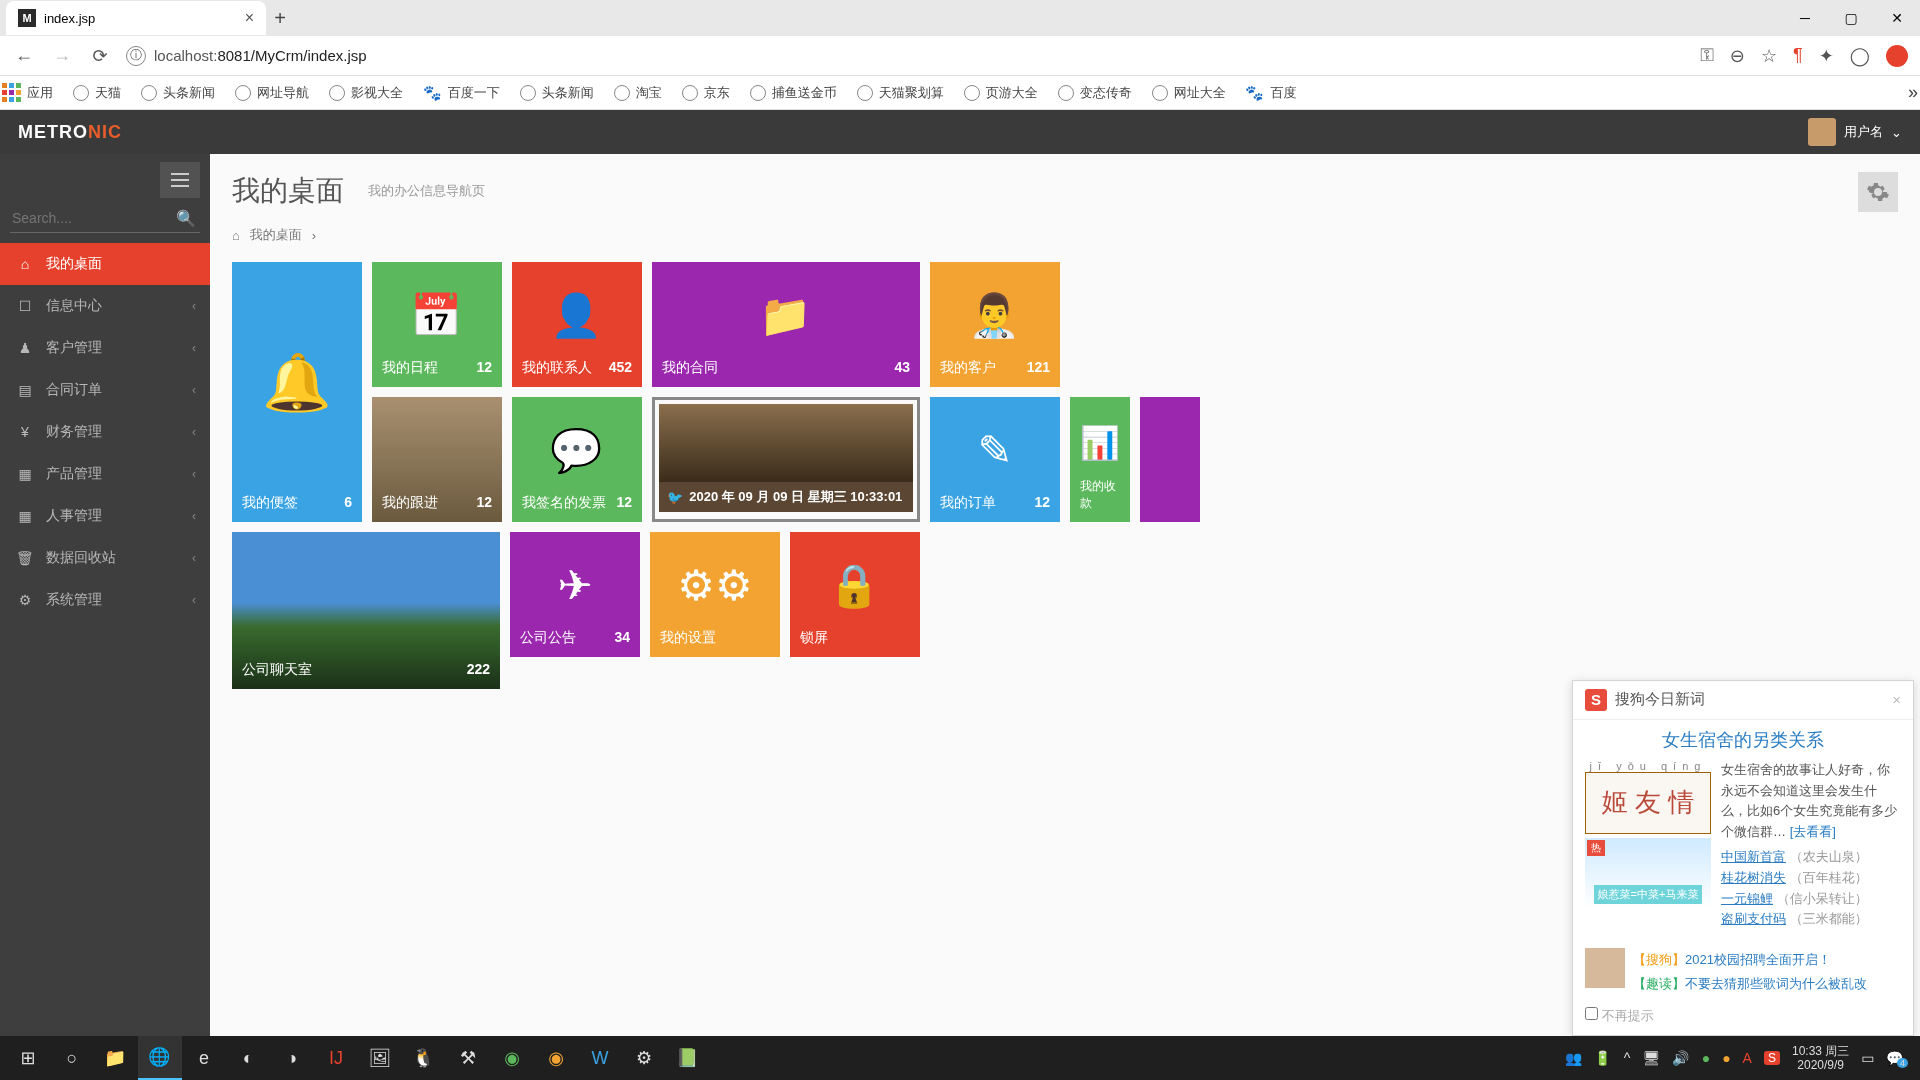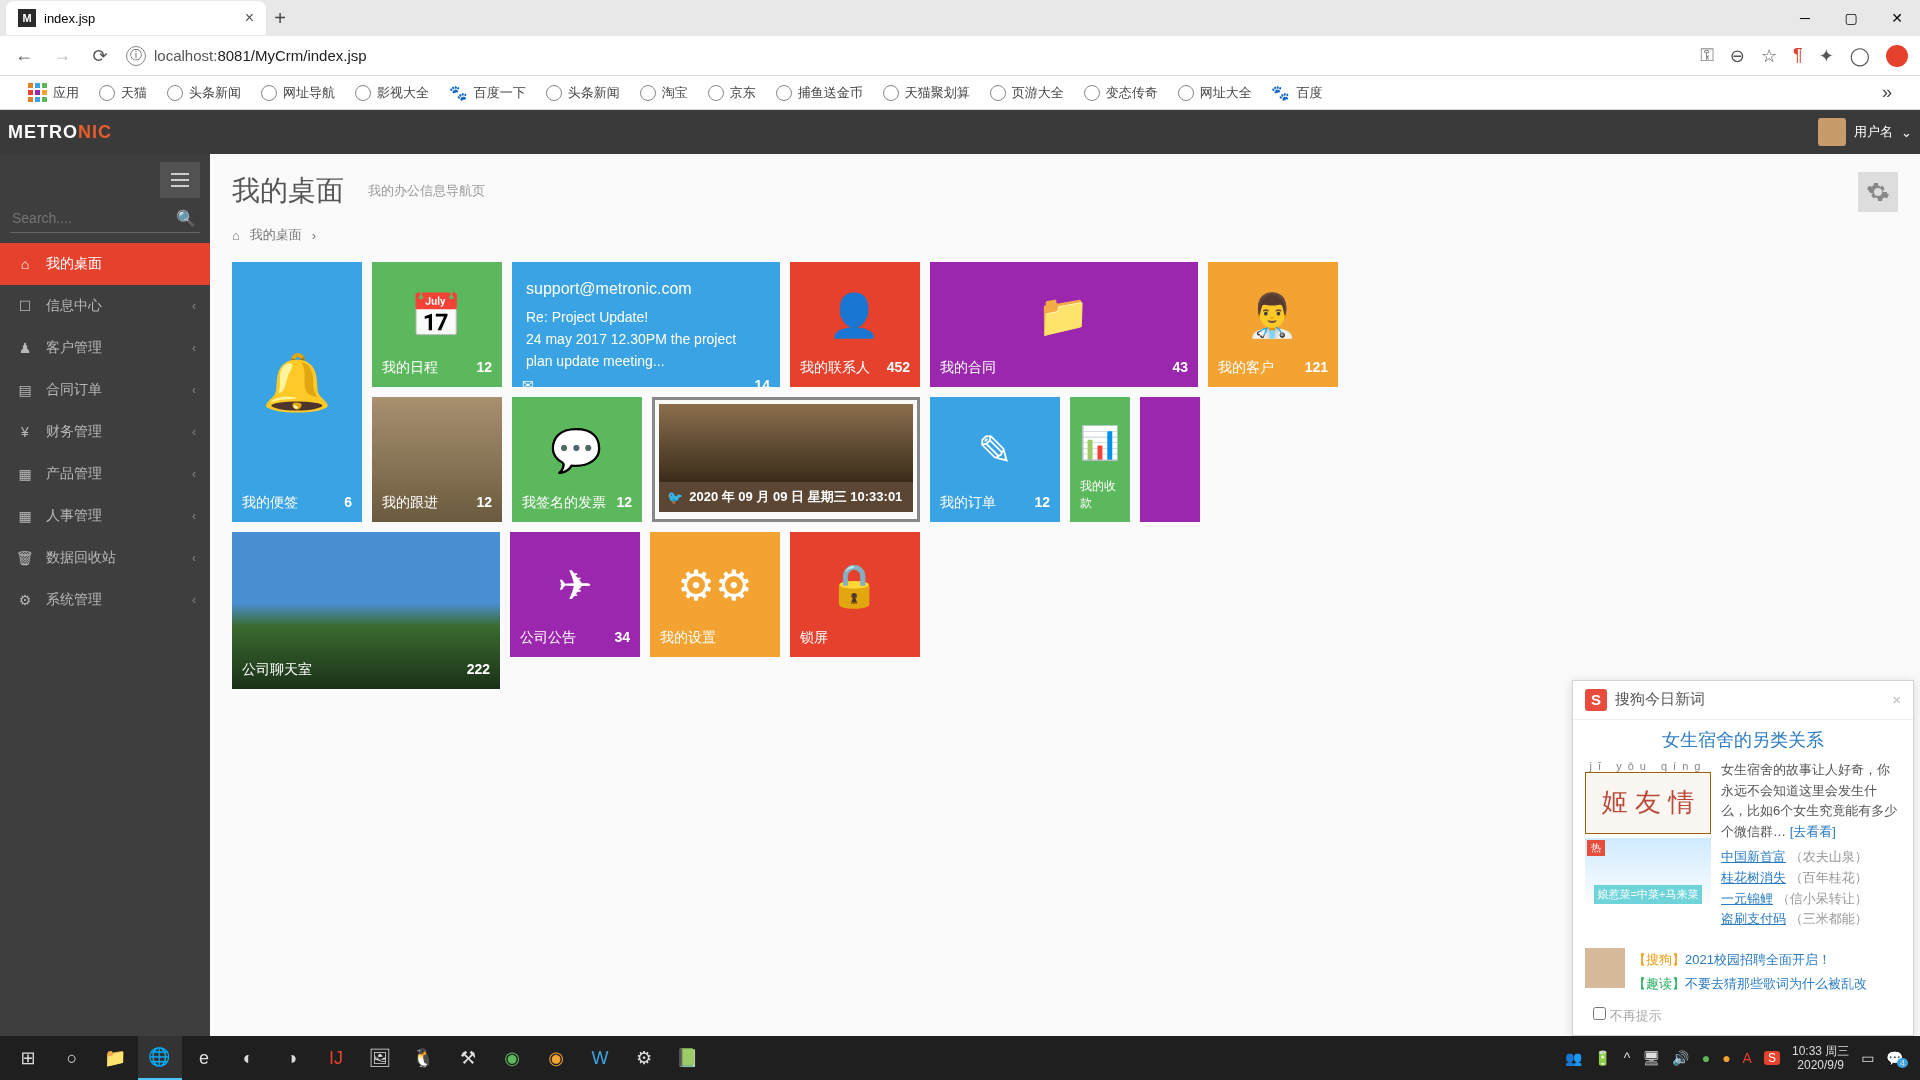--- a/index.html
+++ b/index.html
@@ -17,30 +17,30 @@
 
 .addr-bar { display: flex; align-items: center; height: 40px; background: #fff; padding: 0 12px; gap: 14px; border-bottom: 1px solid #ddd; }
 .nav-btn { width: 24px; text-align: center; font-size: 18px; color: #555; cursor: pointer; }
 .nav-btn.disabled { color: #bbb; }
 .addr-box { flex: 1; display: flex; align-items: center; gap: 8px; font-size: 15px; color: #555; }
 .addr-box .info-icon { width: 20px; height: 20px; border: 1px solid #888; border-radius: 50%; display: flex; align-items: center; justify-content: center; font-size: 12px; }
 .addr-right { display: flex; gap: 16px; align-items: center; color: #555; font-size: 18px; }
 .addr-right .icon { cursor: pointer; }
 .ext-red { width: 22px; height: 22px; background: #e5412d; border-radius: 50%; }
 
-.bookmarks { display: flex; align-items: center; height: 34px; background: #fff; padding: 0 28px; gap: 20px; border-bottom: 1px solid #ddd; font-size: 13px; color: #444; }
+.bookmarks { display: flex; align-items: center; height: 34px; background: #fff; padding: 0 2px; gap: 20px; border-bottom: 1px solid #ddd; font-size: 13px; color: #444; }
 .bk-item { display: flex; align-items: center; gap: 6px; cursor: pointer; }
 .bk-icon { width: 16px; height: 16px; border: 1.5px solid #888; border-radius: 50%; }
 .bk-apps { display: grid; grid-template-columns: repeat(3,5px); gap: 2px; }
 .bk-apps > span { width: 5px; height: 5px; background: #e67e22; }
 .bk-paw { color: #4a9de0; font-size: 15px;}
 .bk-more { margin-left: auto; font-size: 18px; }
 
 
-.app-header { height: 44px; background: #3a3a3a; display: flex; align-items: center; padding: 0 8px; color: #fff; }
+.app-header { height: 44px; background: #3a3a3a; display: flex; align-items: center; padding: 0 18px; color: #fff; }
 .logo { font-size: 18px; font-weight: bold; letter-spacing: 1px; }
 .logo .orange { color: #e85d2b; }
 .user-area { margin-left: auto; display: flex; align-items: center; gap: 8px; font-size: 13px; cursor: pointer;}
 .user-area .avatar { width: 28px; height: 28px; background: #c89b6a; border-radius: 3px; }
 
 
 .app-body { display: flex; height: calc(100% - 154px - 44px); }
 .sidebar { width: 210px; background: #3e3e3e; color: #b8b8b8; display: flex; flex-direction: column; }
 .sidebar-toggle { align-self: flex-end; width: 40px; height: 36px; margin: 8px 10px 6px 0; background: #525252; display: flex; align-items: center; justify-content: center; cursor: pointer;}
 .sidebar-toggle .ham { width: 18px; height: 2px; background: #ccc; position: relative; }
@@ -88,21 +88,21 @@
 .popup-img .promo { height: 70px; background: linear-gradient(180deg,#cfeaff,#fff); position:relative; display:flex;align-items:flex-end;justify-content:center;padding-bottom:4px;}
 .popup-img .promo .tag { background: #6ed4da; color: #fff; font-size: 11px; padding: 2px 4px;}
 .popup-txt { flex:1; line-height: 1.6; color: #555;}
 .popup-links { padding: 4px 0;}
 .popup-links a { color: #2a7cc2; text-decoration: underline; }
 .popup-links .note { color: #999; }
 .popup-news { padding: 6px 12px; display: flex; gap: 8px; align-items: flex-start;}
 .popup-news .thumb { width: 40px; height: 40px; background: #d6b89a; }
 .popup-news .lines { flex:1; line-height: 1.8; color: #2a7cc2;}
 .popup-news .lines .lbl-sou { color: #f39c12;} .popup-news .lines .lbl-qu { color: #27ae60;}
-.popup-check { padding: 6px 20px 10px; color: #aaa;}
+.popup-check { padding: 6px 12px 10px; color: #aaa;}
 
 
 .taskbar { position: fixed; bottom: 0; left: 0; right: 0; height: 44px; background: #1f1f1f; display: flex; align-items: center; padding: 0 6px; color: #fff; }
 .taskbar .tb-item { width: 44px; height: 44px; display: flex; align-items: center; justify-content: center; font-size: 18px; cursor: pointer; color: #ddd;}
 .taskbar .tb-item.active { border-bottom: 2px solid #4cc2ff; background: #333;}
 .taskbar .tb-spacer { flex: 1; }
 .taskbar .tb-tray { display: flex; align-items: center; gap: 12px; font-size: 14px; color: #ddd; padding-right: 10px;}
 .taskbar .tb-clock { text-align: center; font-size: 12px; line-height: 1.2; }
 
 
@@ -315,31 +315,20 @@
       </div>
       <div style="display:flex;flex-direction:column;gap:10px">
         <div style="display:flex;gap:10px">
           <div class="tile bg-green" style="width:130px;height:125px">
             <div class="body">
                 <span class="bigicon" style="font-size:42px">📅</span>
               </div>
             <div class="foot">
                 <span>我的日程</span>
                 <b>12</b>
-              </div>
-          </div>
-          <div class="tile bg-blue" style="width:268px;height:125px">
-            <div class="email-body">
-              <div class="from">support@metronic.com</div>
-              <div>Re: Project Update!</div>
-              <div>24 may 2017 12.30PM the project plan update meeting...</div>
-            </div>
-            <div class="foot">
-                <span>✉</span>
-                <b>14</b>
               </div>
           </div>
           <div class="tile bg-red" style="width:130px;height:125px">
             <div class="body">
                 <span class="bigicon" style="font-size:42px">👤</span>
               </div>
             <div class="foot">
                 <span>我的联系人</span>
                 <b>452</b>
               </div>

